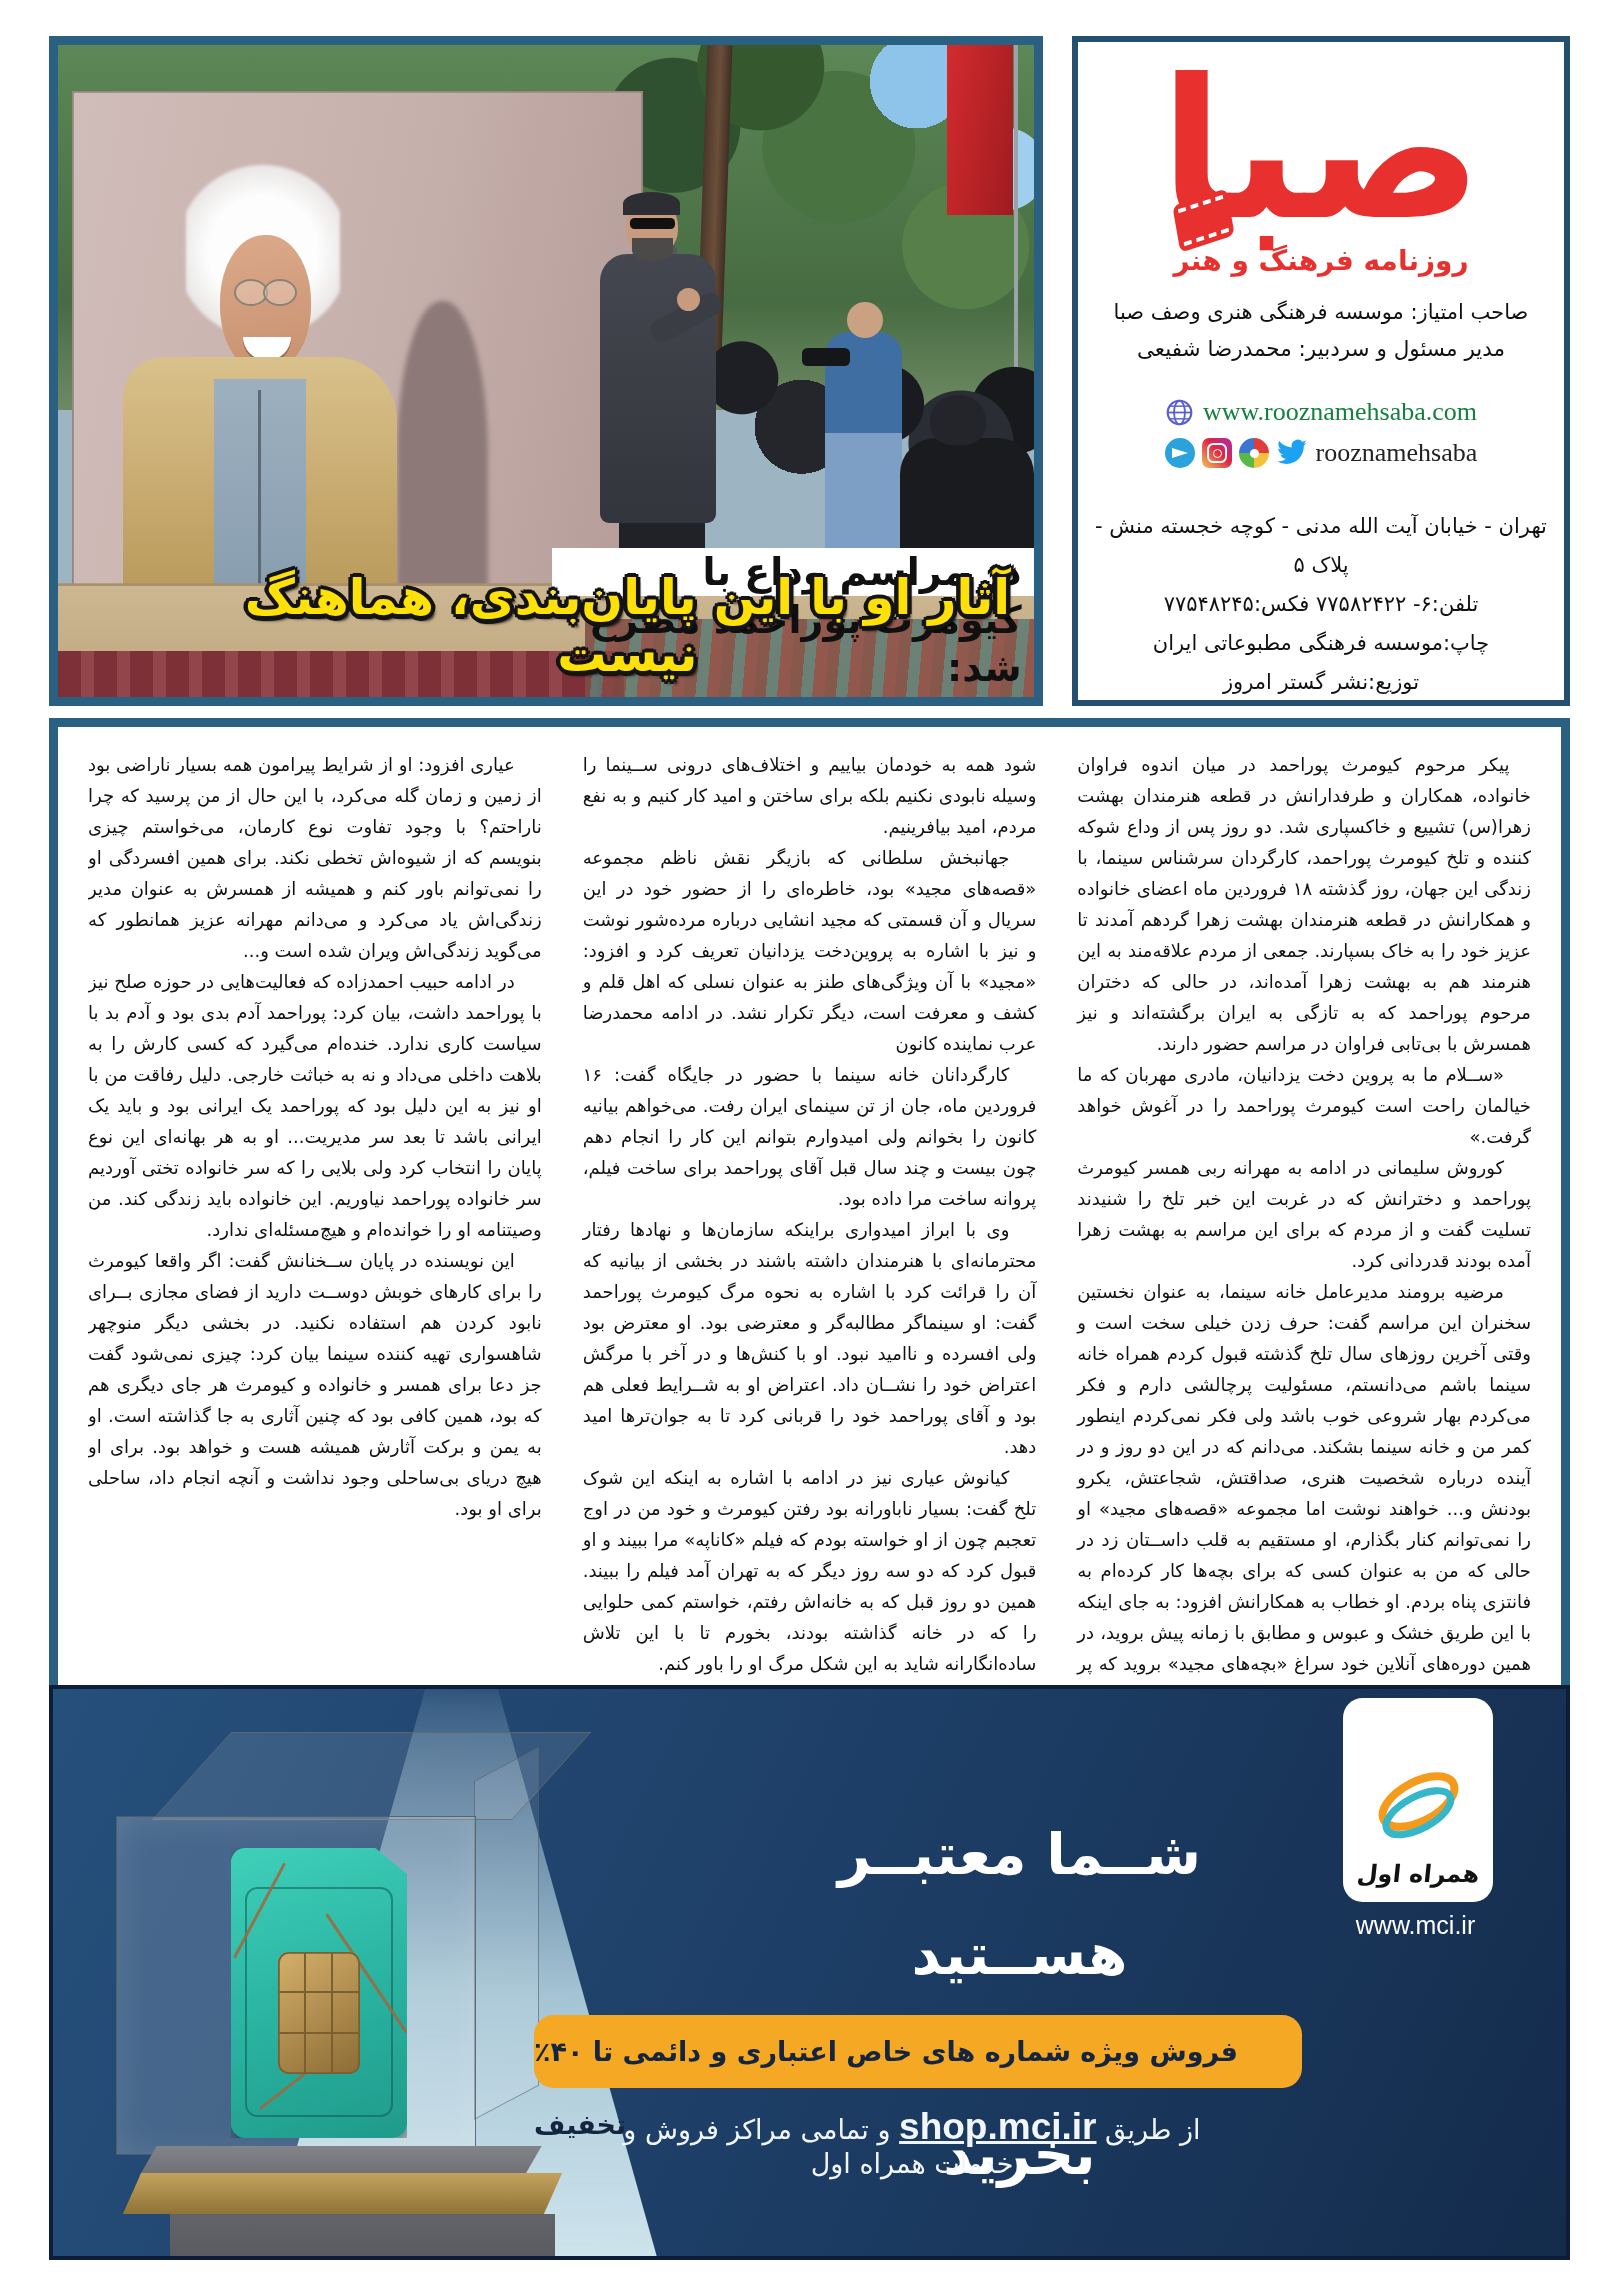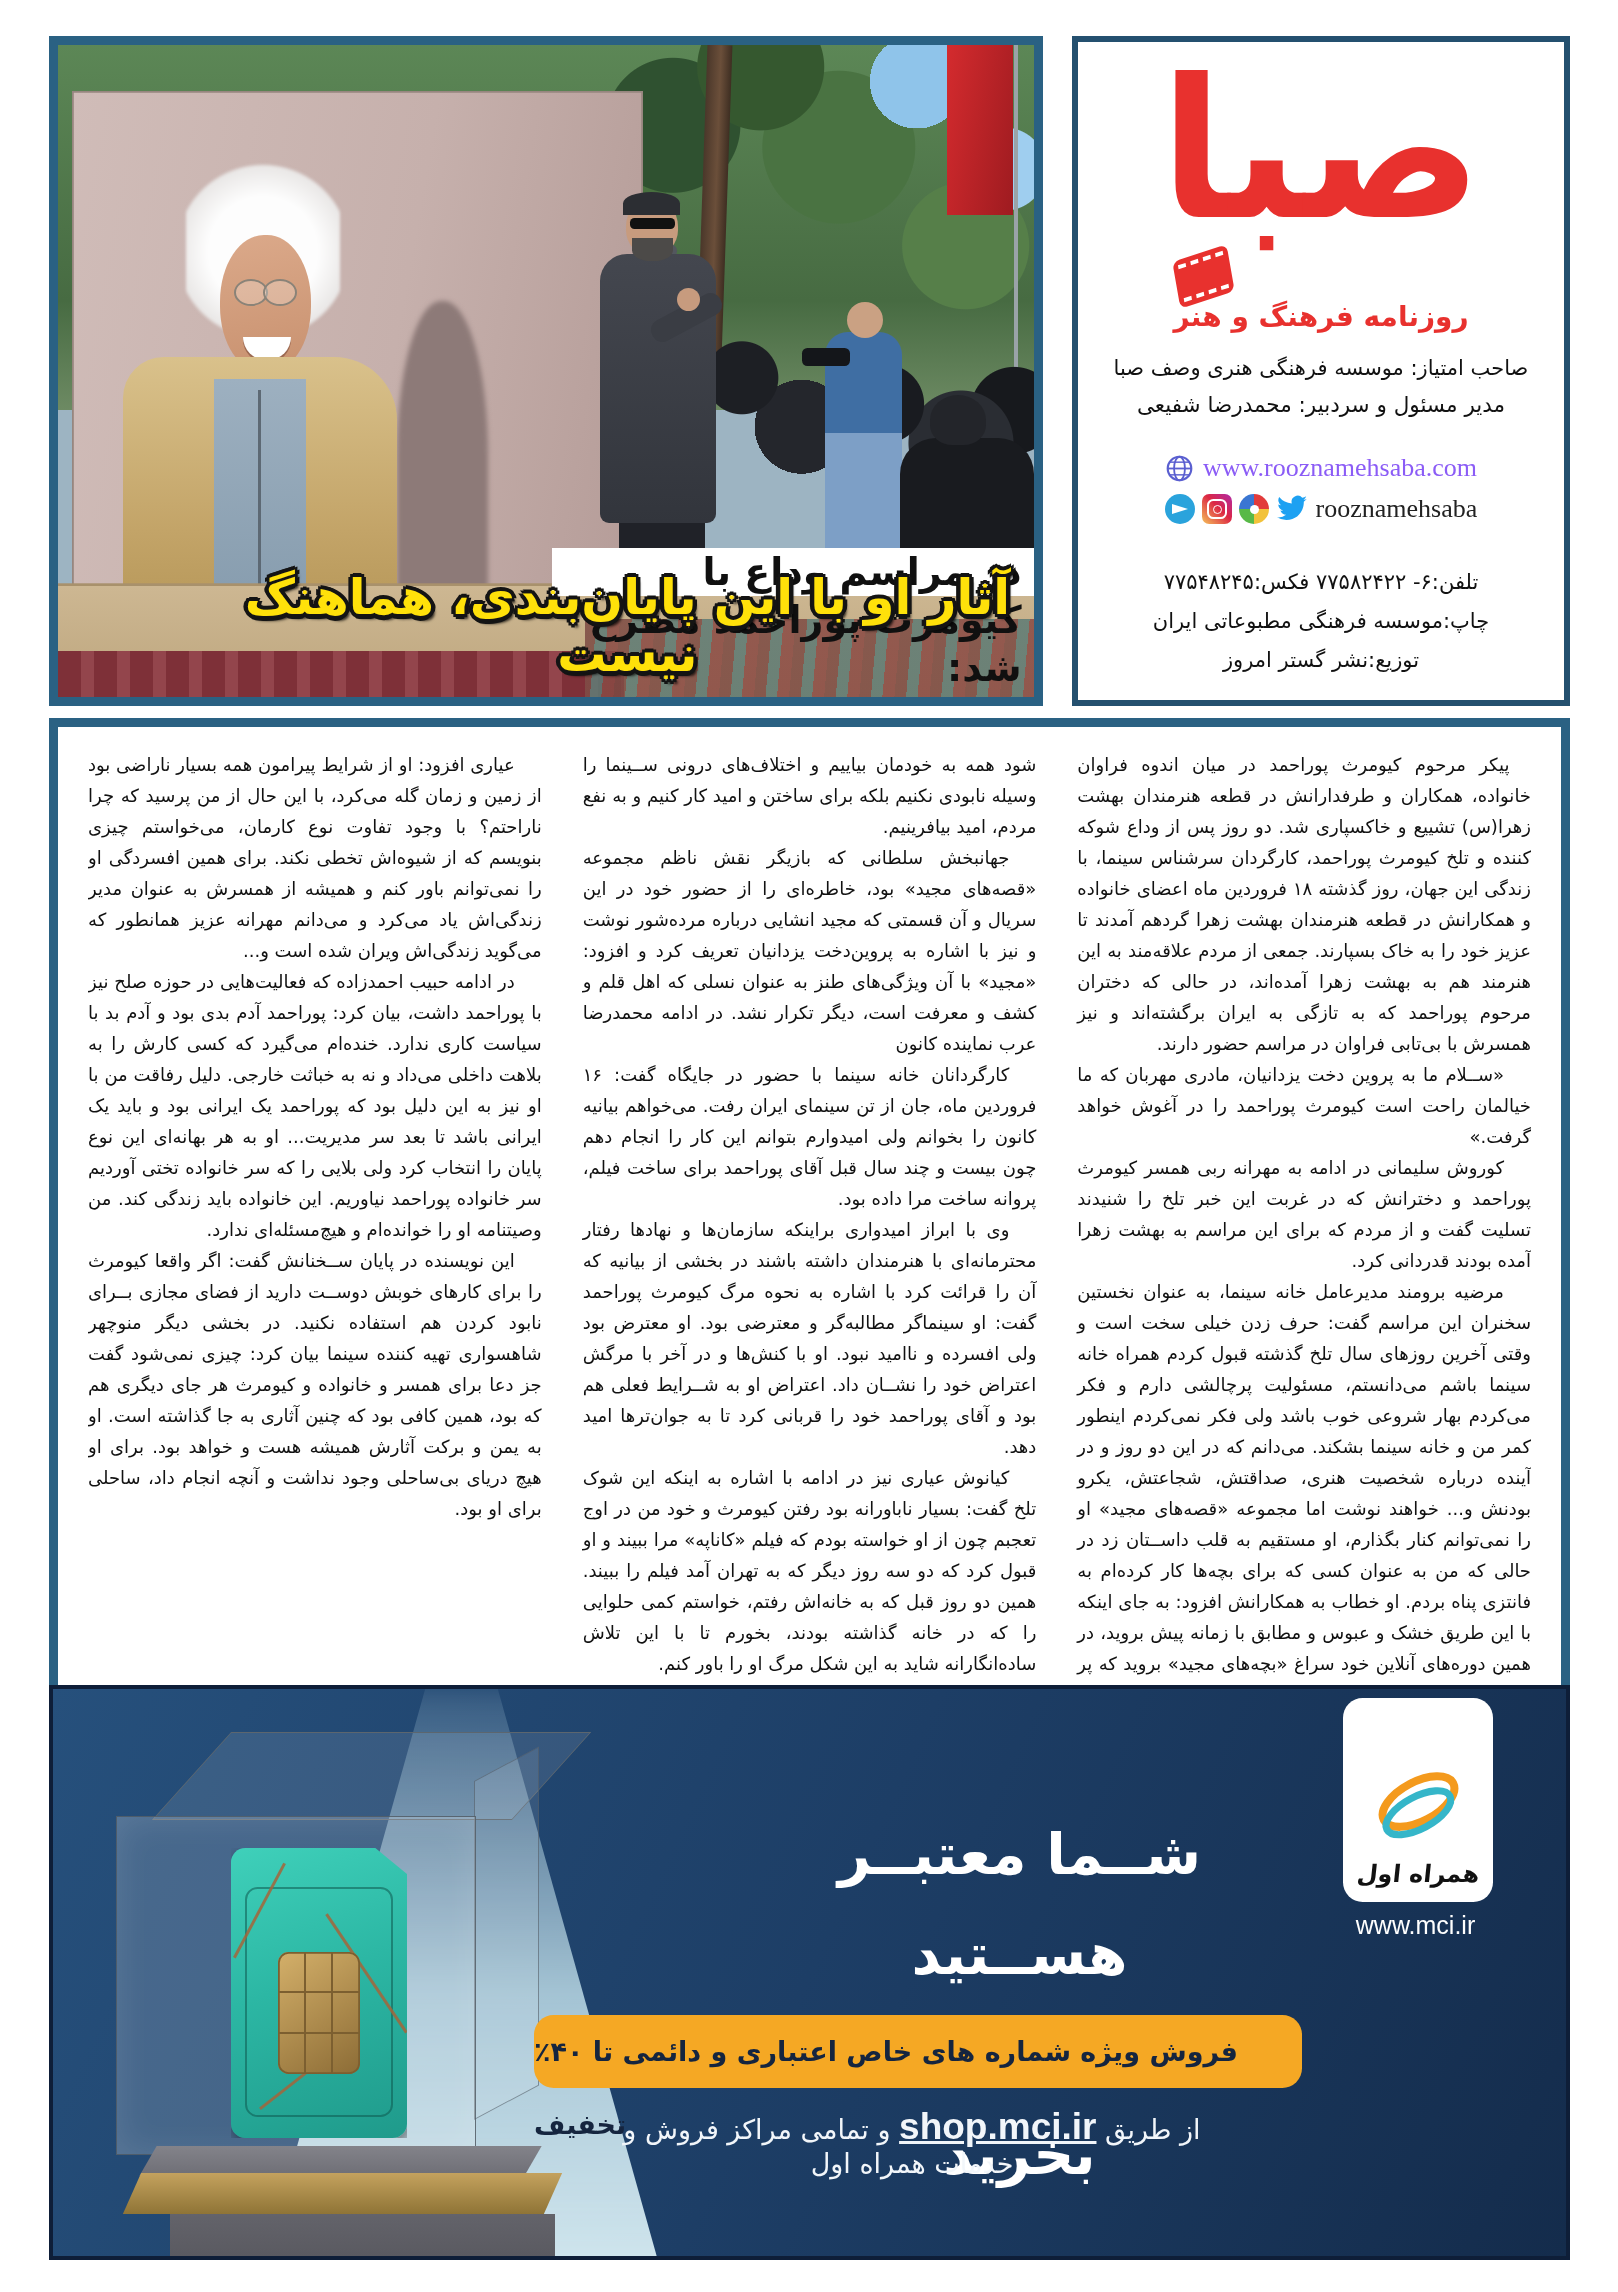--- a/index.html
+++ b/index.html
@@ -63,21 +63,21 @@
     text-shadow:-2.7px -2.7px 0 #141414,2.7px -2.7px 0 #141414,-2.7px 2.7px 0 #141414,2.7px 2.7px 0 #141414,0 4.5px 0 #141414,4.5px 0 0 #141414,-4.5px 0 0 #141414,0 -4.5px 0 #141414,3.6px 5.4px 2.7px rgba(0,0,0,.75);}
   
   .info-box{position:absolute;left:1072px;top:36px;width:498px;height:670px;border:6.3px solid #24506f;box-sizing:border-box;background:#fff;display:flex;flex-direction:column;align-items:center;text-align:center;}
   .logo-wrap{margin-top:16px;position:relative;height:240px;width:100%;}
   .logo-text{font-size:184px;line-height:184px;font-weight:bold;color:#e8312e;transform:scaleY(1.05);}
   .film-tail{position:absolute;left:97px;bottom:-1.8px;width:57px;height:47px;background:#e8312e;transform:rotate(-18deg) skewX(-8deg);border-radius:7.2px;}
   .film-tail:before{content:"";position:absolute;left:5.4px;top:5.4px;right:5.4px;bottom:5.4px;border:0 dashed #fff;border-top-width:4.5px;border-bottom-width:4.5px;}
   .tagline{color:#e8312e;font-weight:bold;font-size:28px;margin-top:1.8px;}
   .owner-line{font-size:21px;color:#111;margin-top:23px;}
   .editor-line{font-size:21.5px;color:#111;margin-top:12.5px;}
-  .web-row{margin-top:36px;display:flex;align-items:center;gap:9px;font-family:"Liberation Serif",serif;font-size:26px;color:#8b5cf6;}
+  .web-row{margin-top:36px;display:flex;align-items:center;gap:9px;font-family:"Liberation Serif",serif;font-size:26px;color:#15803d;}
   .social-row{margin-top:10.7px;display:flex;align-items:center;gap:7.2px;font-family:"Liberation Serif",serif;font-size:26px;color:#222;}
   .icon-sq{width:30px;height:30px;border-radius:7.2px;display:inline-block;position:relative;}
   .ic-tg{background:#2aa3dc;border-radius:50%;}
   .ic-tg:before{content:"";position:absolute;left:7.2px;top:9.9px;width:0;height:0;border-left:16px solid #fff;border-top:5.4px solid rgba(0,0,0,0);border-bottom:5.4px solid rgba(0,0,0,0);}
   .ic-ig{background:linear-gradient(45deg,#f5c15a 0%,#dc2743 55%,#b02aa8 100%);}
   .ic-ig:before{content:"";position:absolute;left:5.4px;top:5.4px;width:16px;height:16px;border:2.7px solid #fff;border-radius:6.3px;}
   .ic-ig:after{content:"";position:absolute;left:10.7px;top:10.7px;width:7.2px;height:7.2px;border:1.8px solid #fff;border-radius:50%;}
   .ic-ap{background:conic-gradient(#e23b3b 0 25%,#f2c23a 25% 50%,#58b947 50% 75%,#3a76d2 75% 100%);border-radius:50%;}
   .ic-ap:before{content:"";position:absolute;left:10.7px;top:10.7px;width:9px;height:9px;background:#fff;border-radius:50%;}
   .addr-block{margin-top:39px;font-size:21px;color:#111;line-height:39px;}
@@ -183,20 +183,21 @@
     <div class="social-row">
       <span class="icon-sq ic-tg"></span>
       <span class="icon-sq ic-ig"></span>
       <span class="icon-sq ic-ap"></span>
       <svg width="32" height="29" viewBox="0 0 32 28">
         <path fill="#1da1f2" d="M31 4.2c-1.1.5-2.3.9-3.5 1a6.1 6.1 0 0 0 2.7-3.4c-1.2.7-2.5 1.2-3.9 1.5A6.1 6.1 0 0 0 15.8 8.9 17.3 17.3 0 0 1 3.2 2.5 6.1 6.1 0 0 0 5.1 10.7c-1 0-1.9-.3-2.8-.8v.1c0 3 2.1 5.4 4.9 6-.9.2-1.9.3-2.8.1a6.1 6.1 0 0 0 5.7 4.2A12.3 12.3 0 0 1 1 22.8a17.3 17.3 0 0 0 9.4 2.7c11.3 0 17.4-9.3 17.4-17.4v-.8c1.2-.9 2.2-2 3-3.1z"></path>
       </svg>
       <span>rooznamehsaba</span>
     </div>
     <div class="addr-block fa">
+      <div>تهران - خیابان آیت الله مدنی - کوچه خجسته منش - پلاک ۵</div>
       <div>تلفن:۶- ۷۷۵۸۲۴۲۲   فکس:۷۷۵۴۸۲۴۵</div>
       <div>چاپ:موسسه فرهنگی مطبوعاتی ایران</div>
       <div>توزیع:نشر گستر امروز</div>
     </div>
   </div>
 
   <div class="article-box">
     <div class="article-cols fa">
       <p class="first">پیکر مرحوم کیومرث پوراحمد در میان اندوه فراوان خانواده، همکاران و طرفدارانش در قطعه هنرمندان بهشت زهرا(س) تشییع و خاکسپاری شد. دو روز پس از وداع شوکه کننده و تلخ کیومرث پوراحمد، کارگردان سرشناس سینما، با زندگی این جهان، روز گذشته ۱۸ فروردین ماه اعضای خانواده و همکارانش در قطعه هنرمندان بهشت زهرا گردهم آمدند تا عزیز خود را به خاک بسپارند. جمعی از مردم علاقه‌مند به این هنرمند هم به بهشت زهرا آمده‌اند، در حالی که دختران مرحوم پوراحمد که به تازگی به ایران برگشته‌اند و نیز همسرش با بی‌تابی فراوان در مراسم حضور دارند.</p>
       <p>«ســلام ما به پروین دخت یزدانیان، مادری مهربان که ما خیالمان راحت است کیومرث پوراحمد را در آغوش خواهد گرفت.»</p>

